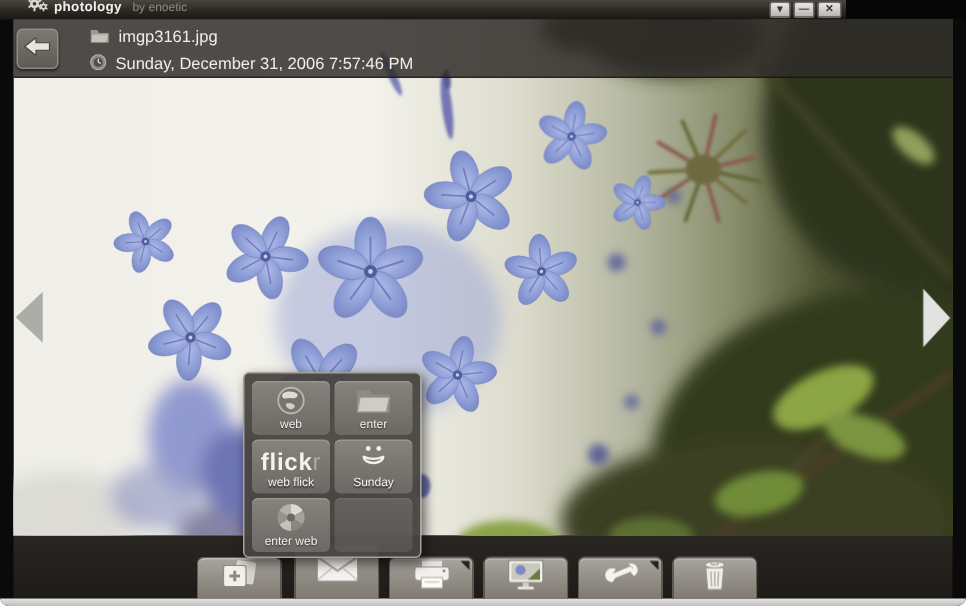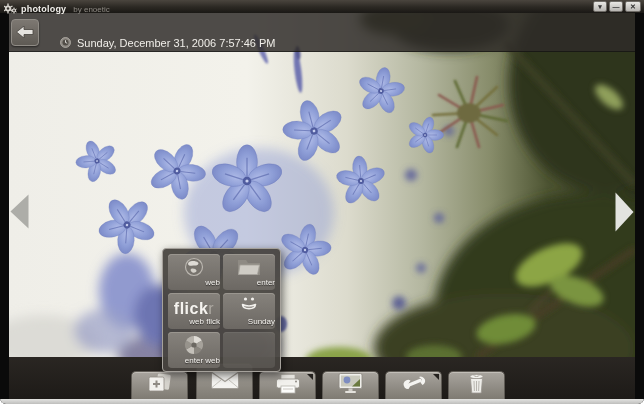--- a/index.html
+++ b/index.html
@@ -11,24 +11,24 @@
     position: relative;
   }
   .window {
     position: absolute; left: 0; top: 0; width: 644px; height: 404px;
     background: #060606;
     border-radius: 0 0 6px 6px;
     overflow: hidden;
   }
   
   .titlebar {
-    position: absolute; left: 0; top: 0; width: 644px; height: 13px;
+    position: absolute; left: 0; top: 0; width: 564px; height: 13px;
     background: linear-gradient(#4a453e, #2b2823 55%, #1a1815);
     z-index: 80;
-    display: flex; align-items: flex-start;
+    display: flex; align-items: flex-end; padding-left: 15px;
   }
   .logo-wrap { display: flex; align-items: center; gap: 4px; padding-left: 4px; }
   .brand { color: #f1efeb; font-size: 9px; font-weight: bold; letter-spacing: .2px; }
   .byline { color: #8e8a84; font-size: 8px; margin-left: 3px; }
   .win-controls { position: absolute; right: 3px; top: 1px; display: flex; gap: 2px; }
   .win-btn {
     width: 14px; height: 11px;
     background: linear-gradient(#e8e7e4, #b7b5b1);
     border: 1px solid #6e6b66; border-radius: 2px;
     color: #333; font-size: 7px; line-height: 9px; text-align: center;
@@ -94,21 +94,21 @@
     box-shadow: 2px 3px 8px rgba(0,0,0,.55);
     z-index: 60;
     padding: 5px;
     display: grid; grid-template-columns: 1fr 1fr; grid-auto-rows: 36px; gap: 3px;
   }
   .tile {
     border-radius: 4px;
     background: linear-gradient(#86827c, #6c6863);
     box-shadow: inset 0 1px 0 #9a968f;
     position: relative; cursor: pointer;
-    display: flex; flex-direction: column; align-items: flex-end; justify-content: flex-end;
+    display: flex; flex-direction: column; align-items: center; justify-content: flex-end;
     overflow: hidden;
   }
   .tile .t-icon { position: absolute; top: 3px; left: 0; right: 0; display: flex; justify-content: center; }
   .tile-label {
     font-size: 8px; color: #f4f2ee; line-height: 10px; padding-bottom: 2px;
     text-shadow: 0 1px 1px rgba(0,0,0,.6); white-space: nowrap;
   }
   .tile.empty { opacity: .45; cursor: default; }
   .flickr-mark { position: absolute; top: 7px; left: 0; right: 0; text-align: center;
     font-size: 16px; font-weight: bold; letter-spacing: .5px; }
@@ -286,20 +286,29 @@
   </div>
 
   <div class="header-bar">
     <div class="back-btn">
       <span>
         <svg width="18" height="12" viewBox="0 0 18 12">
           <path d="M8 0 L8 3.5 L17 3.5 L17 8.5 L8 8.5 L8 12 L0.5 6 Z" fill="#e6e4e0" stroke="#46423e" stroke-width="0.8"></path>
         </svg>
       </span>
     </div>
+    <div class="meta-row row-file">
+      <span>
+        <svg width="13" height="10" viewBox="0 0 13 10">
+          <path d="M0.5 2 L0.5 9.5 L12.5 9.5 L12.5 3 L6 3 L4.8 1 L0.5 1 Z" fill="#9c9890"></path>
+          <path d="M1.5 4 L12 4 L11 9 L1 9 Z" fill="#c6c2ba"></path>
+        </svg>
+      </span>
+      <span class="meta-text">imgp3161.jpg</span>
+    </div>
     <div class="meta-row row-date">
       <span>
         <svg width="11" height="11" viewBox="0 0 11 11">
           <circle cx="5.5" cy="5.5" r="5" fill="#8d8983" stroke="#b5b1aa" stroke-width="0.8"></circle>
           <circle cx="5.5" cy="5.5" r="3" fill="#514d47"></circle>
           <line x1="5.5" y1="5.5" x2="5.5" y2="3.2" stroke="#e8e6e2" stroke-width="0.9"></line>
           <line x1="5.5" y1="5.5" x2="7.2" y2="6.2" stroke="#e8e6e2" stroke-width="0.9"></line>
         </svg>
       </span>
       <span class="meta-text">Sunday, December 31, 2006 7:57:46 PM</span>

